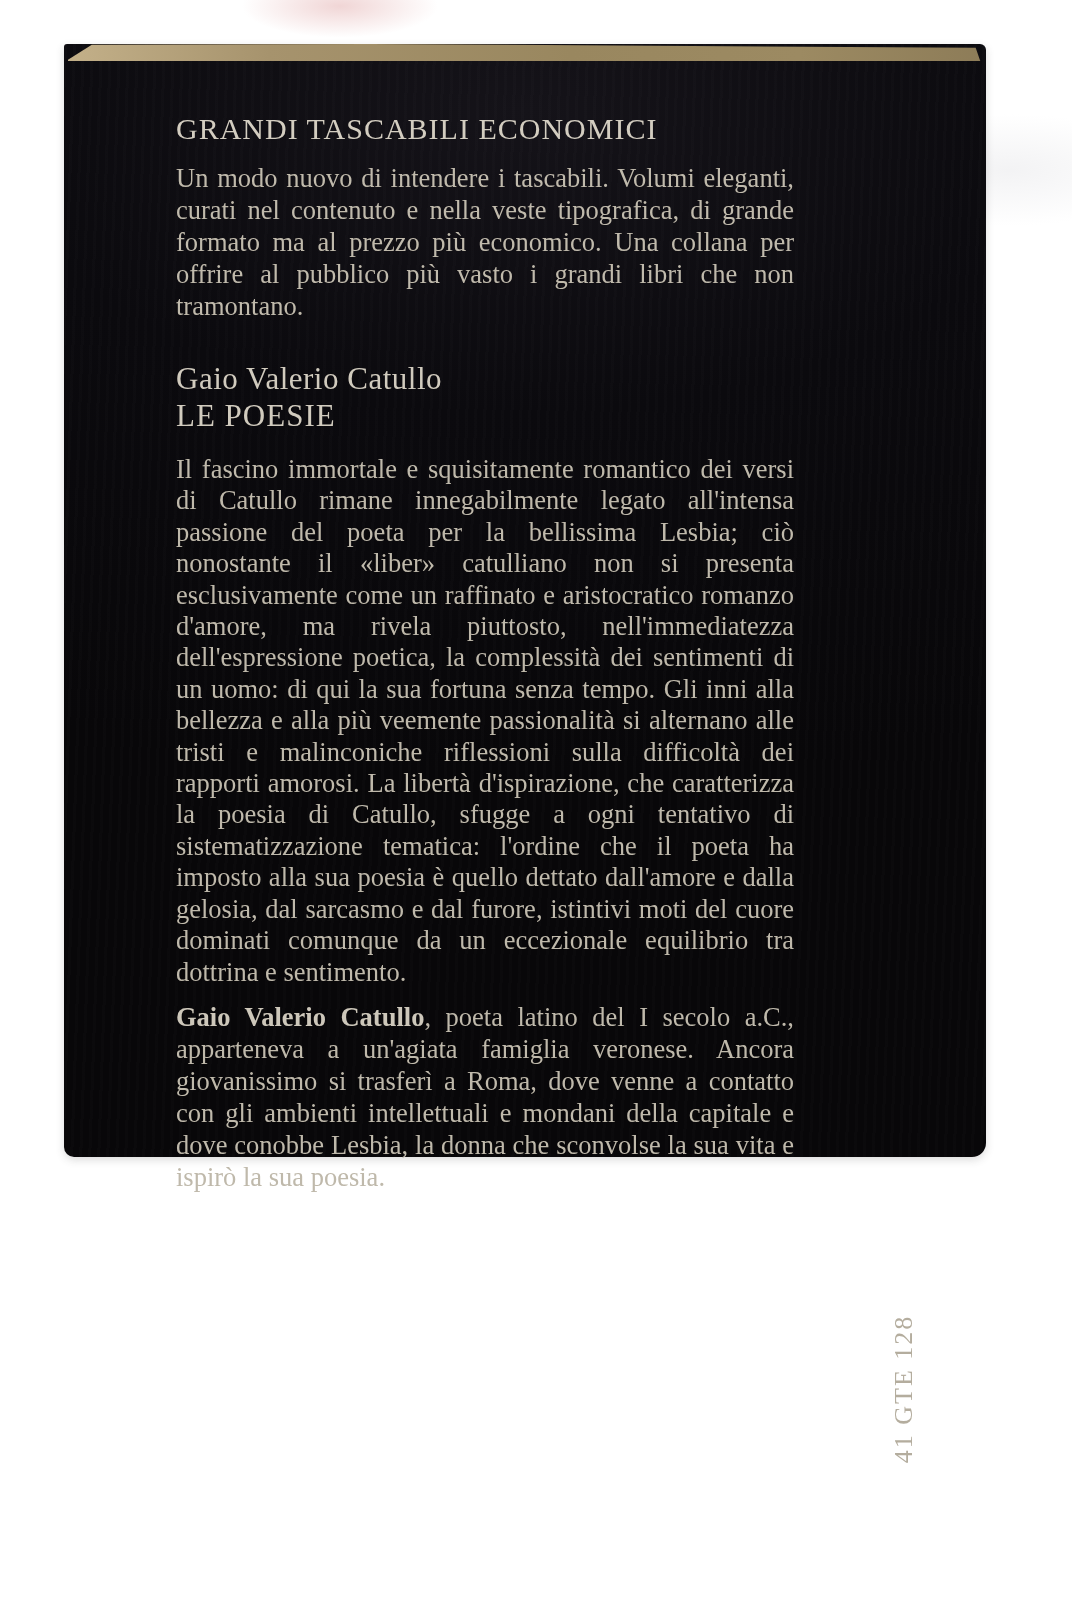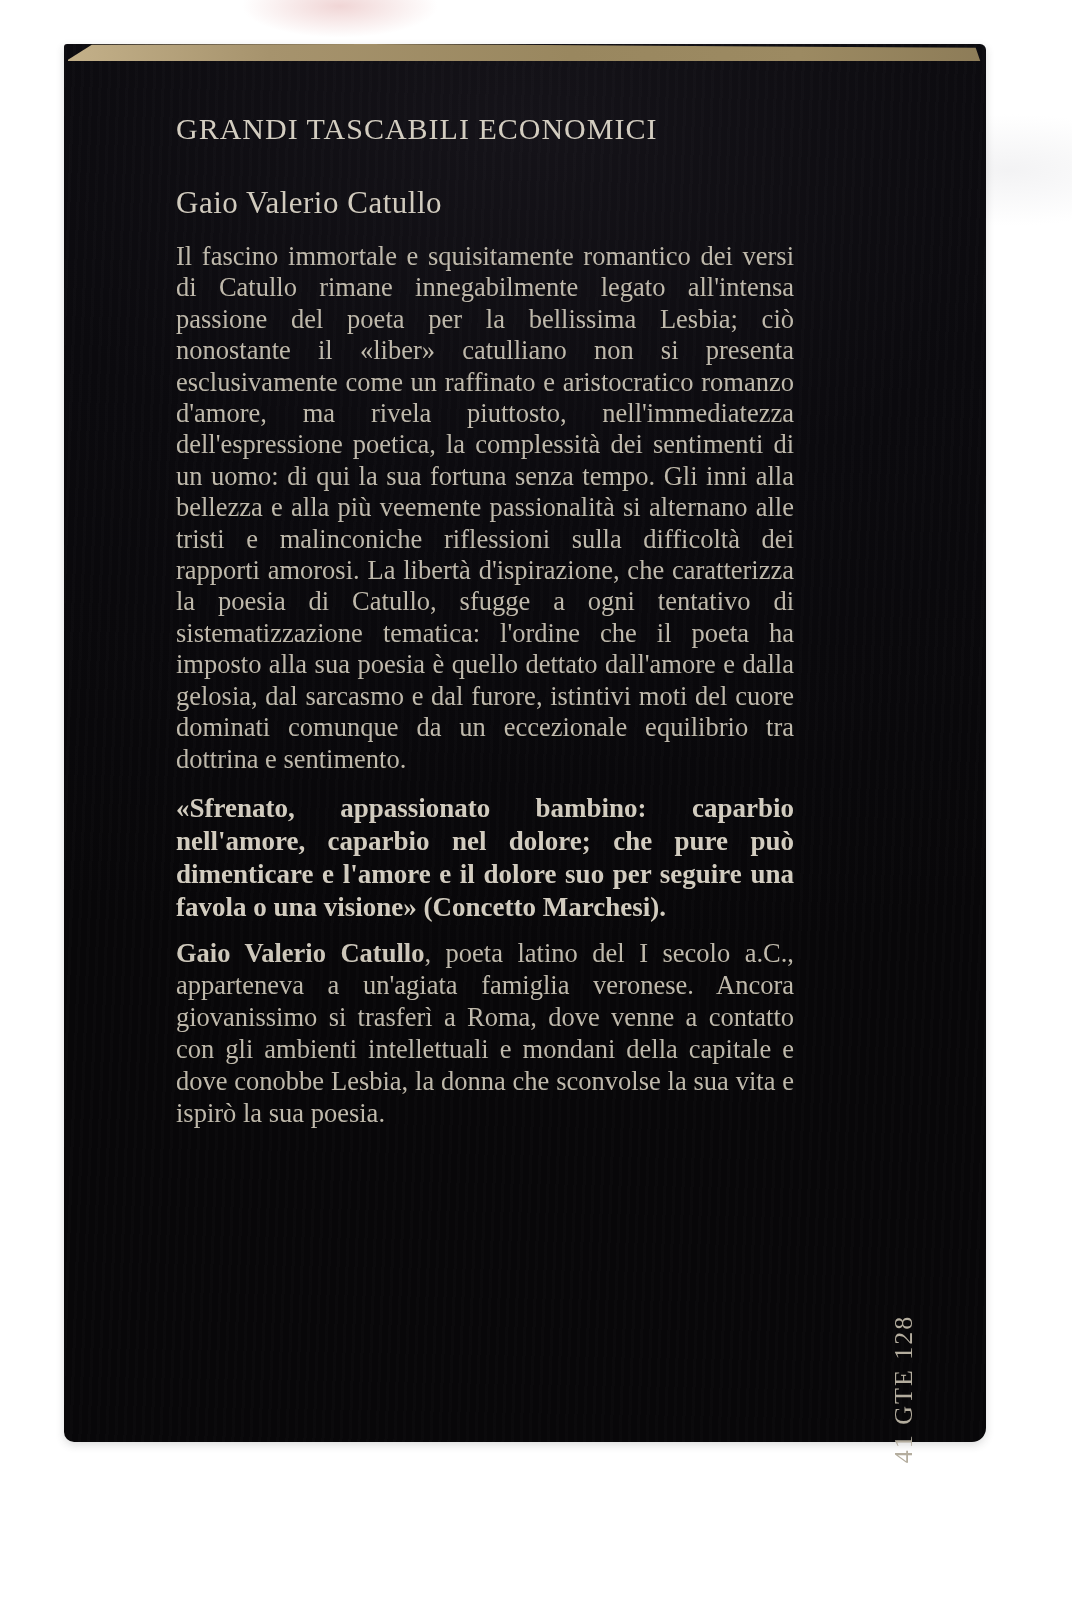--- a/index.html
+++ b/index.html
@@ -13,21 +13,21 @@
     background:
       radial-gradient(ellipse 140px 45px at 340px 6px, rgba(238,206,206,0.85), rgba(255,255,255,0) 70%),
       radial-gradient(ellipse 90px 30px at 500px 120px, rgba(240,232,232,0.5), rgba(255,255,255,0) 70%),
       radial-gradient(ellipse 220px 80px at 1010px 170px, rgba(228,228,231,0.45), rgba(255,255,255,0) 70%),
       #ffffff;
   }
 
   .book {
     position: absolute;
     left: 64px; top: 44px;
-    width: 922px; height: 1398px;
+    width: 922px; height: 1113px;
     background:
       repeating-linear-gradient(92deg, rgba(255,255,255,0.012) 0 3px, rgba(0,0,0,0) 3px 9px),
       radial-gradient(ellipse 130% 60% at 50% 6%, #151319 0%, #0b0a0e 45%, #080709 100%);
     border-radius: 3px 6px 14px 10px;
     box-shadow: 0 3px 8px rgba(60,60,60,0.18);
   }
 
   .page-edge-top {
     position: absolute;
     left: 4px; top: 0; right: 3px;
@@ -117,28 +117,29 @@
 <body>
 
 <div class="book">
 
   <div class="page-edge-top"></div>
 
   <div class="cover-content">
 
     <h1 class="series-title">GRANDI TASCABILI ECONOMICI</h1>
 
+    <p class="series-blurb">Un modo nuovo di intendere i tascabili. Volumi eleganti, curati nel contenuto e nella veste tipografica, di grande formato ma al prezzo più economico. Una collana per offrire al pubblico più vasto i grandi libri che non tramontano.</p>
 
     <h2 class="book-heading">
       <span class="author-line">Gaio Valerio Catullo</span>
+      <span class="title-line">LE POESIE</span>
     </h2>
 
     <p class="description">Il fascino immortale e squisitamente romantico dei versi di Catullo rimane innegabilmente legato all'intensa passione del poeta per la bellissima Lesbia; ciò nonostante il «liber» catulliano non si presenta esclusivamente come un raffinato e aristocratico romanzo d'amore, ma rivela piuttosto, nell'immediatezza dell'espressione poetica, la complessità dei sentimenti di un uomo: di qui la sua fortuna senza tempo. Gli inni alla bellezza e alla più veemente passionalità si alternano alle tristi e malinconiche riflessioni sulla difficoltà dei rapporti amorosi. La libertà d'ispirazione, che caratterizza la poesia di Catullo, sfugge a ogni tentativo di sistematizzazione tematica: l'ordine che il poeta ha imposto alla sua poesia è quello dettato dall'amore e dalla gelosia, dal sarcasmo e dal furore, istintivi moti del cuore dominati comunque da un eccezionale equilibrio tra dottrina e sentimento.</p>
 
-    <p class="quote">«Sfrenato, appassionato bambino: caparbio nell'amore, caparbio nel dolore; che pure può dimenticare e l'amore e il dolore suo per seguire una favola o una visione» (Concetto Marchesi).</p>
 
     <p class="bio">
       <span class="bio-lead">Gaio Valerio Catullo</span><span>, poeta latino del I secolo a.C., apparteneva a un'agiata famiglia veronese. Ancora giovanissimo si trasferì a Roma, dove venne a contatto con gli ambienti intellettuali e mondani della capitale e dove conobbe Lesbia, la donna che sconvolse la sua vita e ispirò la sua poesia.</span>
     </p>
 
   </div>
 
   <div class="catalog-code">41 GTE 128</div>
 
 </div>

